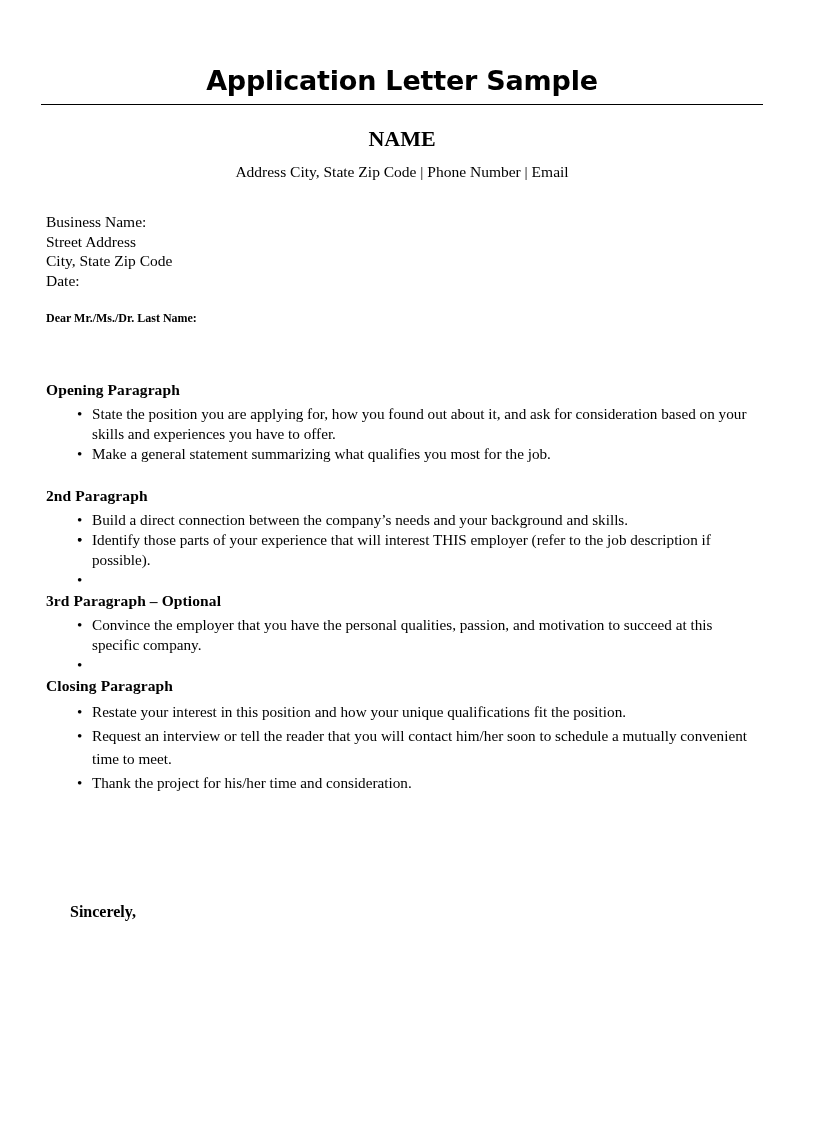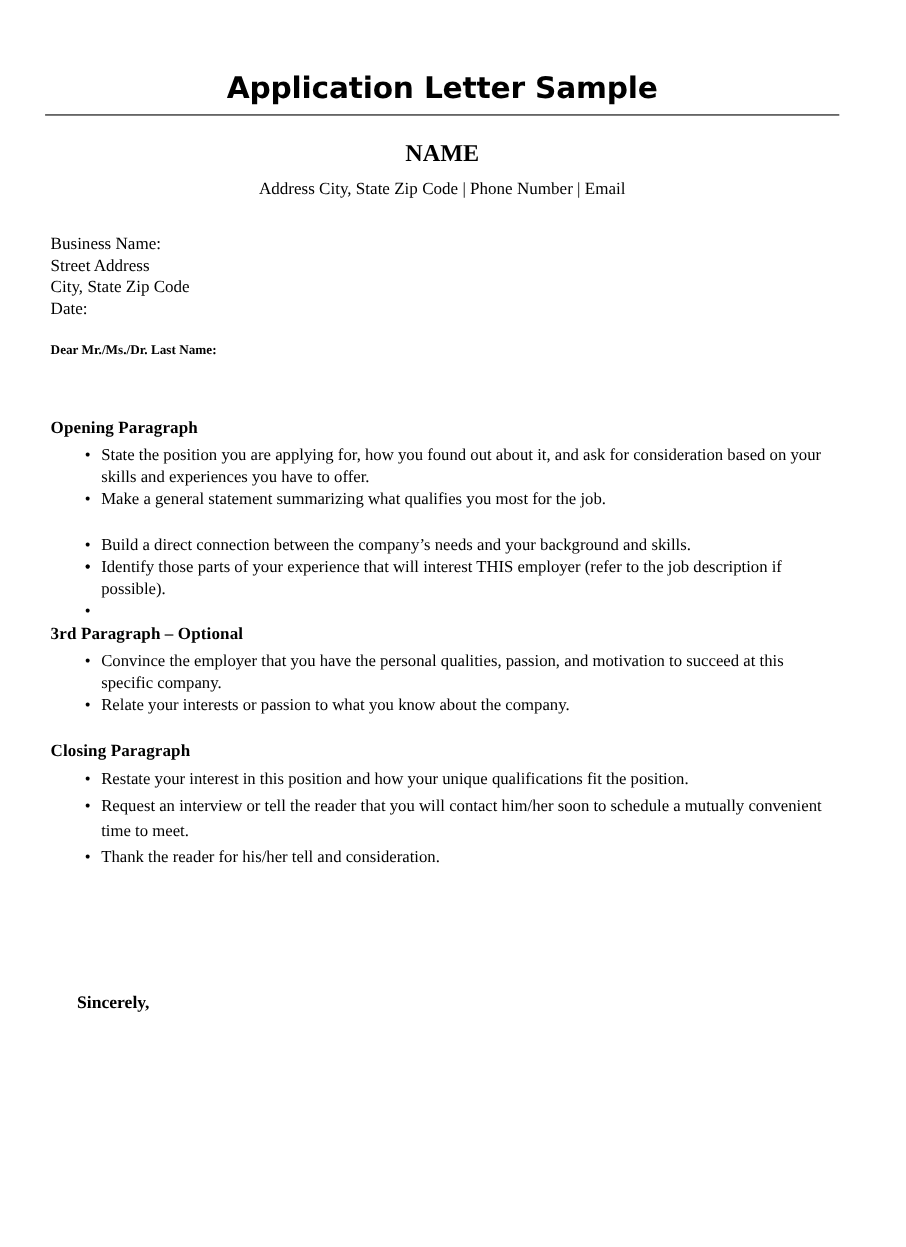--- a/index.html
+++ b/index.html
@@ -189,20 +189,21 @@
           <span>State the position you are applying for, how you found out about it, and ask for consideration based on your skills and experiences you have to offer.</span>
         </li>
         <li>
           <span class="dot">•</span>
           <span>Make a general statement summarizing what qualifies you most for the job.</span>
         </li>
       </ul>
     </div>
 
     <div class="section gap-top">
+      <div class="section-heading">2nd Paragraph</div>
       <ul class="bullets">
         <li>
           <span class="dot">•</span>
           <span>Build a direct connection between the company’s needs and your background and skills.</span>
         </li>
         <li>
           <span class="dot">•</span>
         </li>
         <li>
           <span class="dot">•</span>
@@ -216,39 +217,38 @@
 
     <div class="section gap-top">
       <div class="section-heading">3rd Paragraph – Optional</div>
       <ul class="bullets">
         <li>
           <span class="dot">•</span>
           <span>Convince the employer that you have the personal qualities, passion, and motivation to succeed at this specific company.</span>
         </li>
         <li>
           <span class="dot">•</span>
-          <span>Relate your interests or passion to what you know about the company.</span>
         </li>
       </ul>
     </div>
 
     <div class="section loose gap-top">
       <div class="section-heading">Closing Paragraph</div>
       <ul class="bullets">
         <li>
           <span class="dot">•</span>
           <span>Restate your interest in this position and how your unique qualifications fit the position.</span>
         </li>
         <li>
           <span class="dot">•</span>
           <span>Request an interview or tell the reader that you will contact him/her soon to schedule a mutually convenient time to meet.</span>
         </li>
         <li>
           <span class="dot">•</span>
-          <span>Thank the reader for his/her tell and consideration.</span>
+          <span>Thank the project for his/her time and consideration.</span>
         </li>
       </ul>
     </div>
 
   </div>
 
   <div class="closing">Sincerely,</div>
 
 </div>
 

